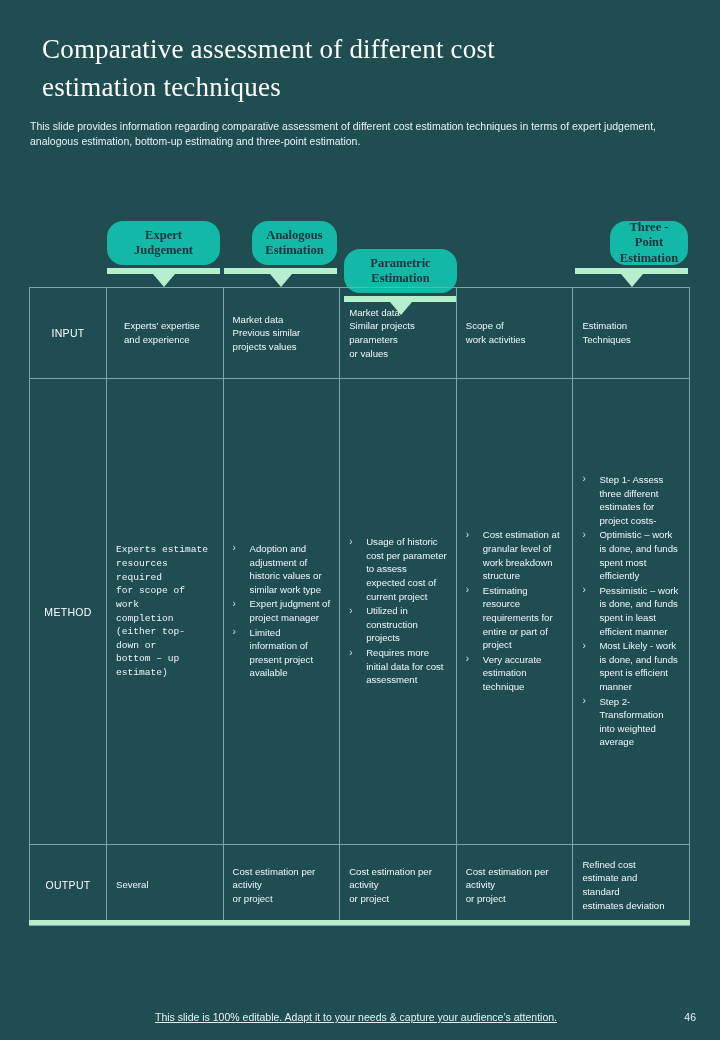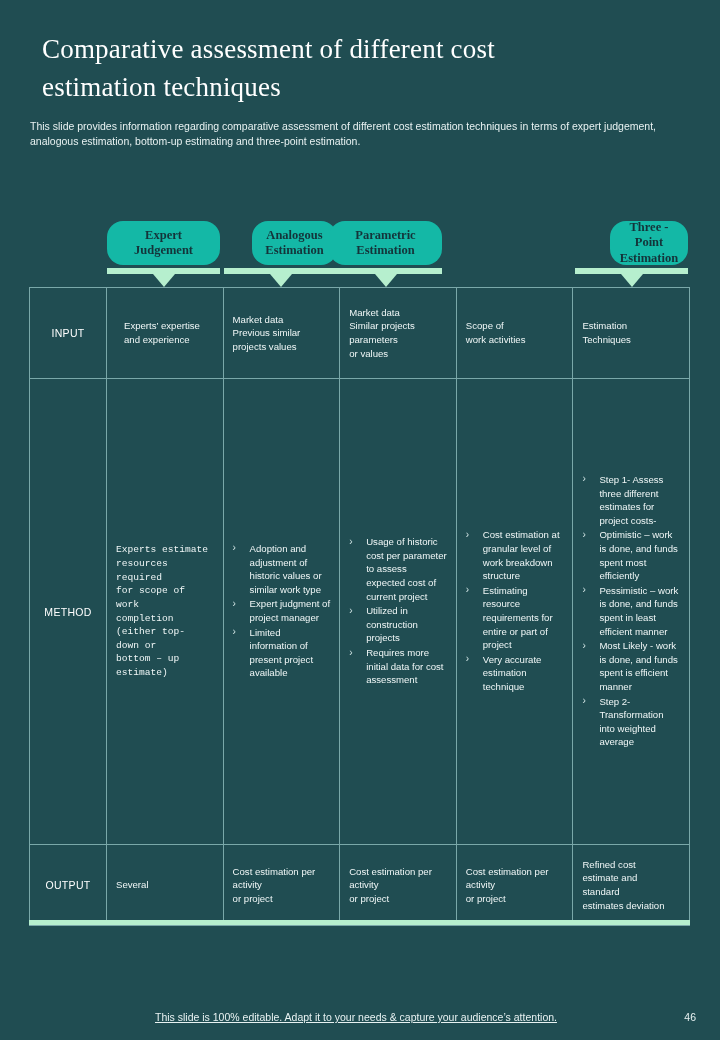--- a/index.html
+++ b/index.html
@@ -192,21 +192,21 @@
         <div class="pill-arrow"></div>
       </div>
     </div>
     <div class="pill-group" style="left: 195px; width: 113px;">
       <div class="pill" style="white-space: pre-line; margin-left: 28px;">Analogous
 Estimation</div>
       <div class="pill-connector">
         <div class="pill-arrow"></div>
       </div>
     </div>
-    <div class="pill-group" style="left: 300px; width: 113px;">
+    <div class="pill-group" style="left: 315px; width: 113px; margin-top: 28px;">
       <div class="pill" style="white-space: pre-line;">Parametric
 Estimation</div>
       <div class="pill-connector">
         <div class="pill-arrow"></div>
       </div>
     </div>
     <div class="pill-group" style="left: 546px; width: 113px;">
       <div class="pill" style="white-space: pre-line; margin-left: 35px;">Three - Point
 Estimation</div>
       <div class="pill-connector">

